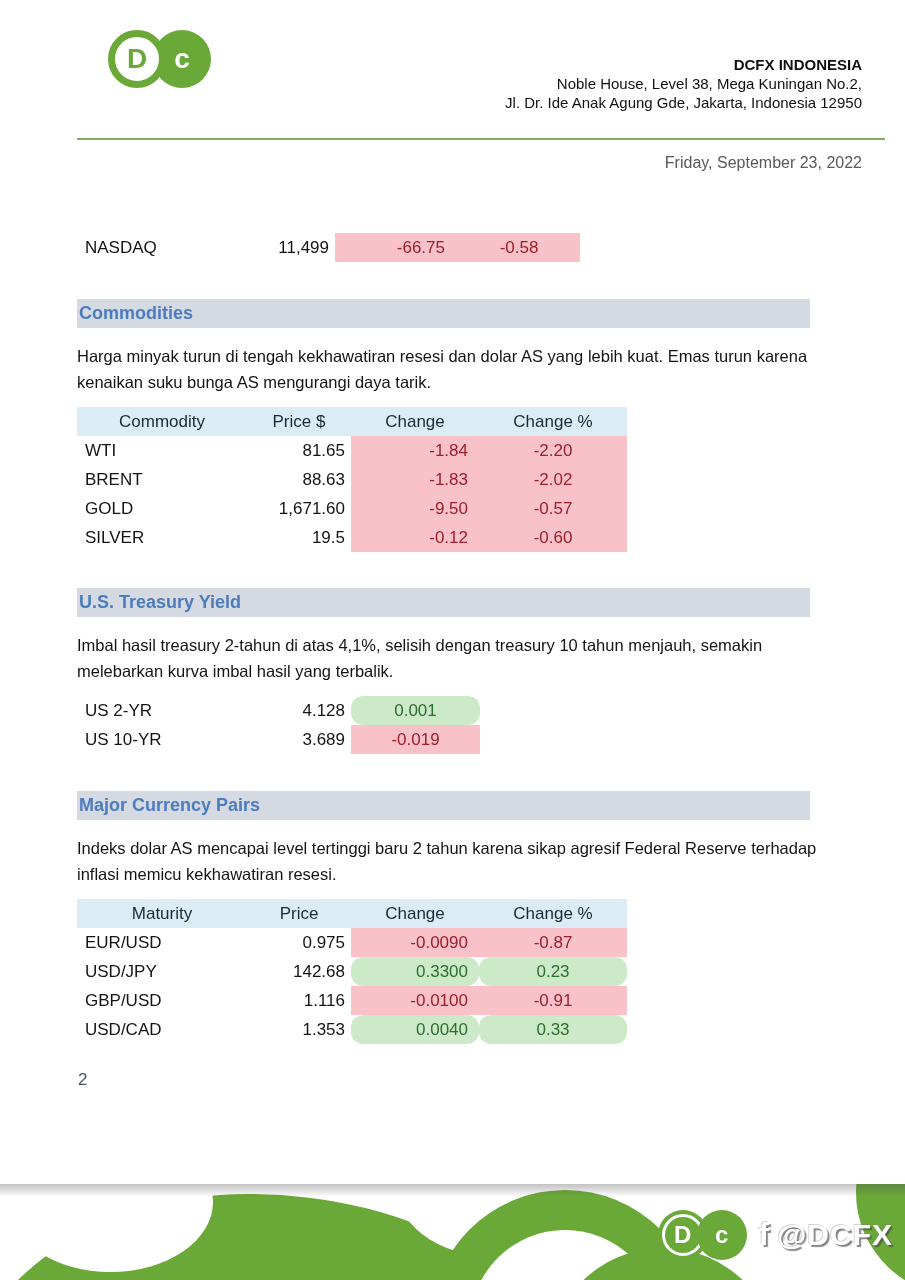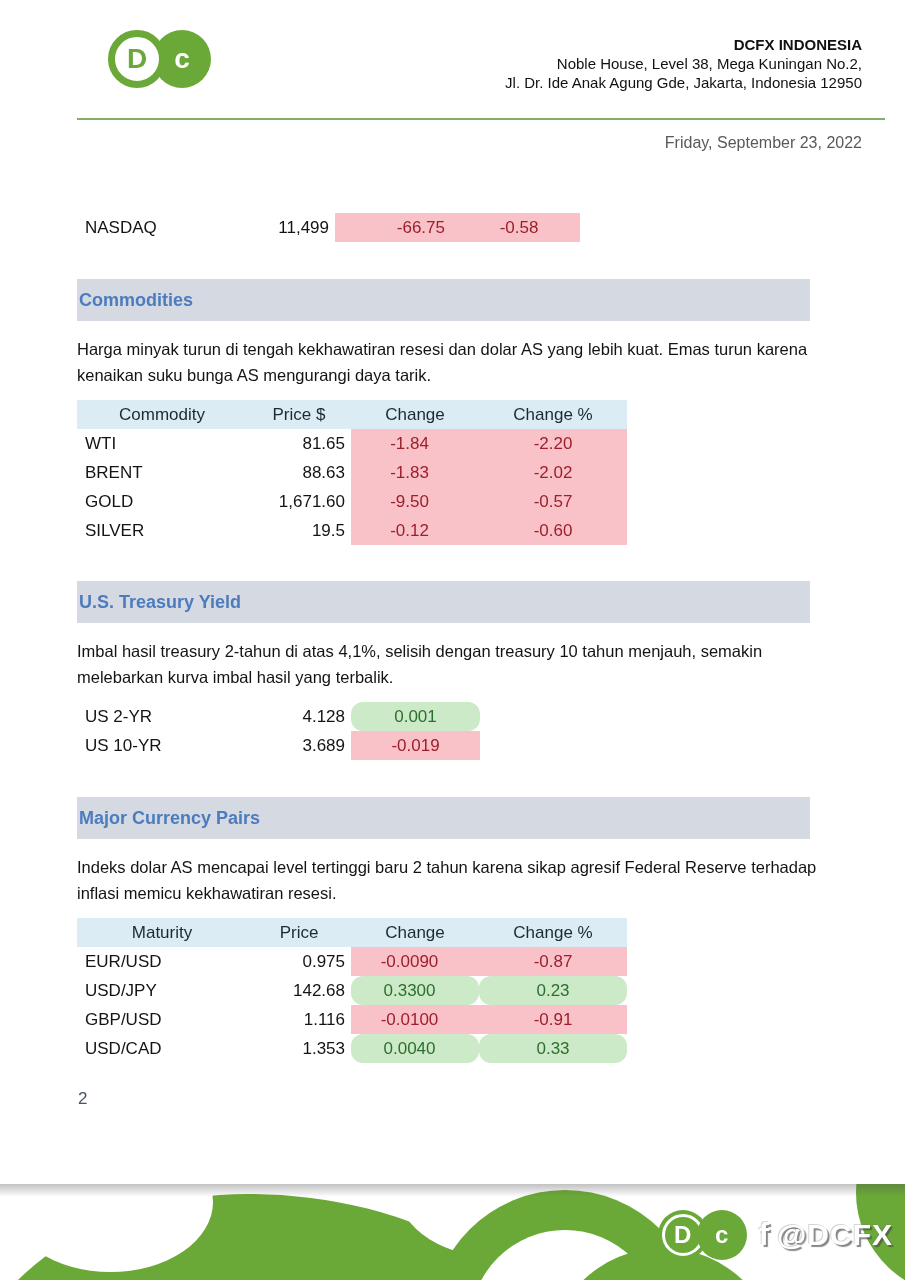--- a/index.html
+++ b/index.html
@@ -12,40 +12,40 @@
     overflow: hidden;
   }
 
   
   .page-header { display: flex; justify-content: space-between; align-items: flex-start; padding: 30px 43px 0 108px; }
   .logo { display: flex; align-items: center; }
   .logo-circle { width: 58px; height: 58px; border-radius: 50%; display: flex; align-items: center; justify-content: center; font-weight: 800; font-size: 28px; }
   .hc1 { background: #fff; border: 7px solid #6aa937; color: #6aa937; z-index: 1; }
   .hc2 { background: #6aa937; color: #fff; margin-left: -13px; }
   .hq { text-align: right; font-size: 15px; line-height: 19px; color: #111; padding-top: 5px; }
-  .hq-company { font-weight: bold; }
+  .hq-company { font-weight: bold; margin-top: 20px; }
   .header-rule { margin: 26px 20px 0 77px; height: 2px; background: #84ae63; }
   .date-line { text-align: right; margin: 14px 43px 0 0; color: #595959; font-size: 16px; }
 
   
   table { border-collapse: collapse; table-layout: fixed; margin-left: 77px; }
   td, th { height: 29px; font-size: 17px; overflow: hidden; white-space: nowrap; }
   th { font-weight: normal; text-align: center; color: #1b2a33; background: #dcecf5; }
   .cname { text-align: left; padding-left: 8px; }
   .cprice { text-align: right; padding-right: 6px; }
-  .cchg { text-align: center; padding-right: 11px; }
+  .cchg { text-align: right; padding-right: 11px; }
   .cchg-idx { text-align: right; padding-right: 13px; }
   .cpct, .cpp { text-align: center; }
   td.neg { background: #f9c2c9; color: #9c1f2b; }
   td.pos { background: #cdeac8; color: #2c6e2f; border-radius: 12px; }
 
   .indices-table { margin-top: 61px; }
 
   
-  .section-bar { width: 733px; height: 42px; margin: 16px 0 0 77px; background: #d4d9e2; display: flex; align-items: center; }
+  .section-bar { width: 733px; height: 29px; margin: 16px 0 0 77px; background: #d4d9e2; display: flex; align-items: center; }
   .section-title { color: #4c7cbe; font-weight: bold; font-size: 18px; padding-left: 2px; }
   .bar-commodities { margin-top: 37px; }
   .bar-treasury { margin-top: 36px; }
   .bar-currency { margin-top: 37px; }
   .para { margin: 15px 0 0 77px; width: 772px; font-size: 16.5px; line-height: 26px; color: #141414; }
   .data-table { margin-top: 12px; }
 
   .page-number { margin: 26px 0 0 78px; font-size: 17px; color: #4b5263; }
 
   

